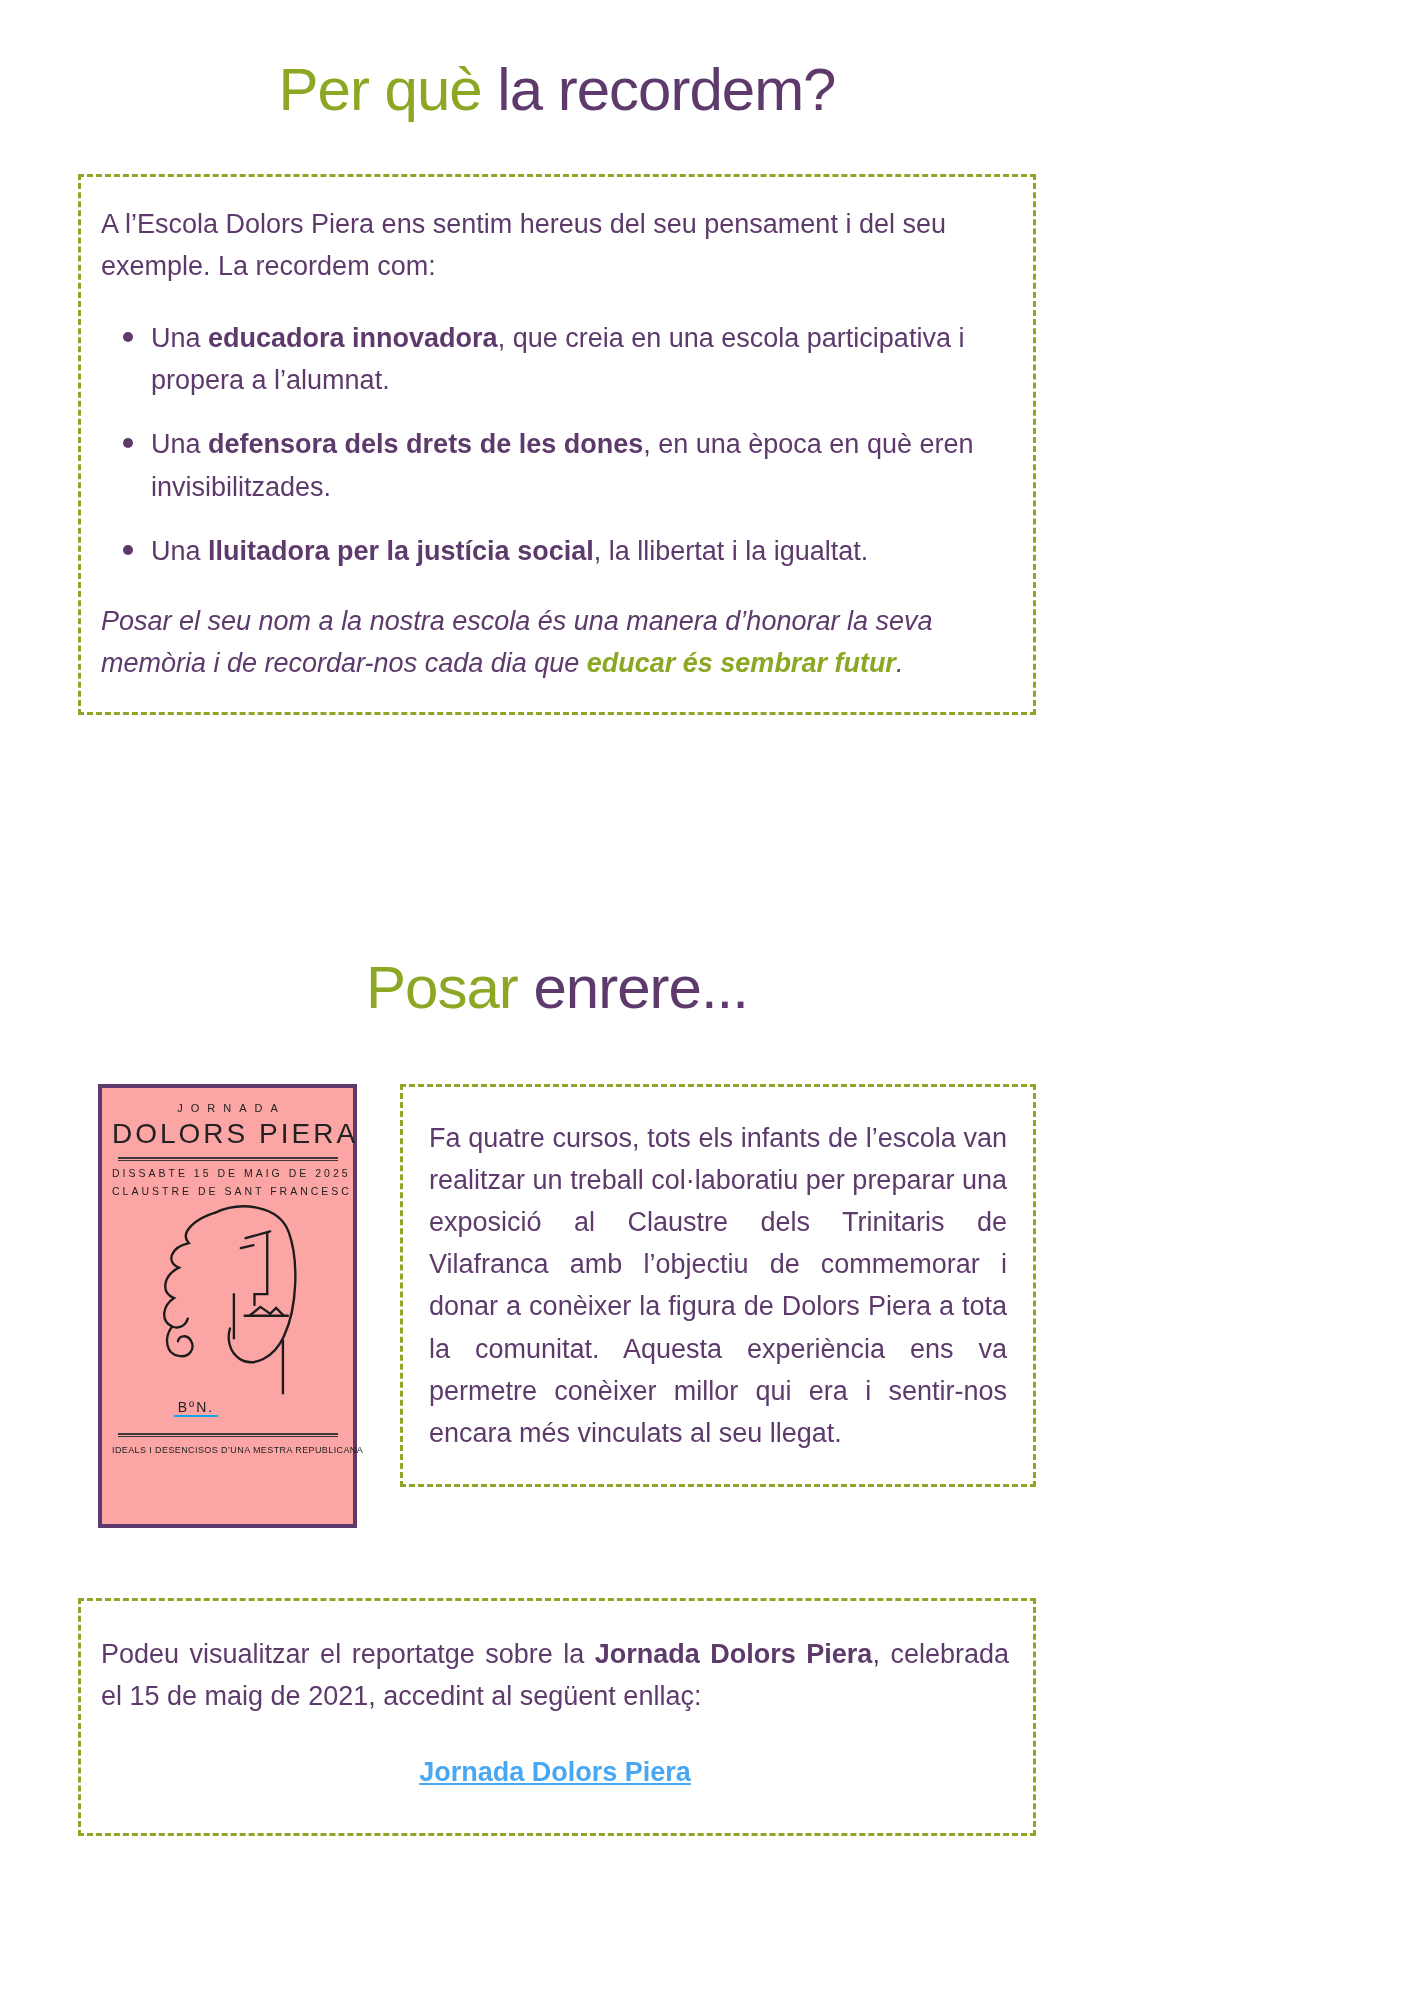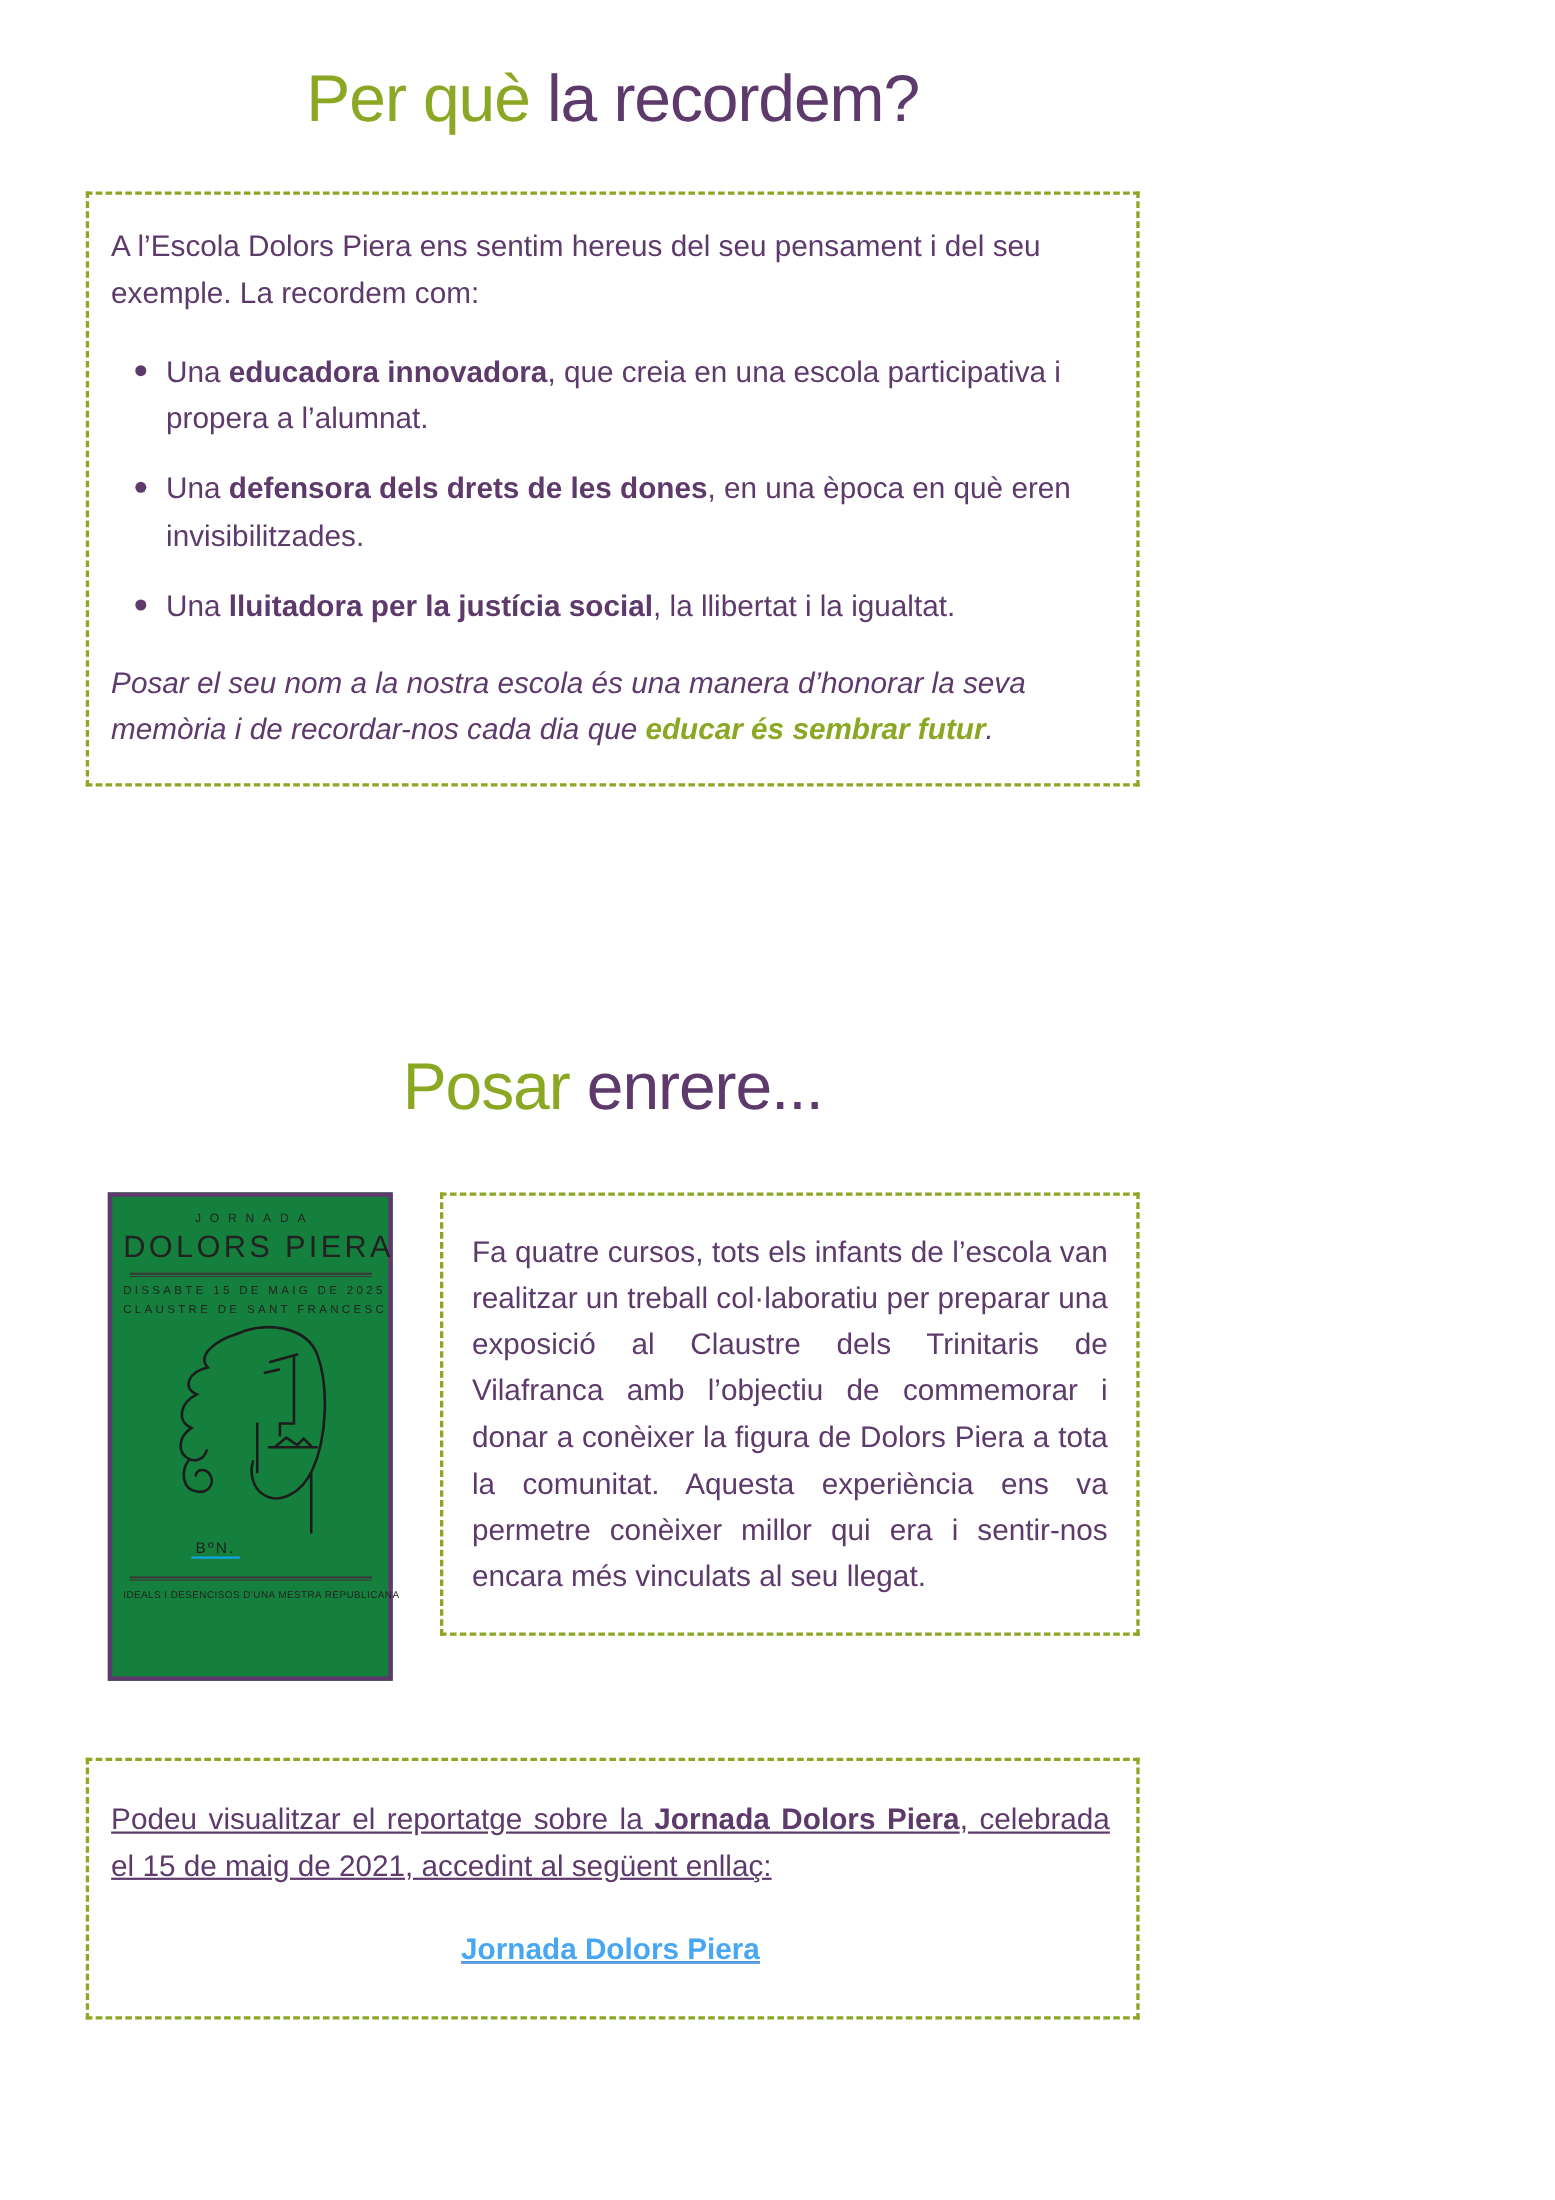--- a/index.html
+++ b/index.html
@@ -71,21 +71,21 @@
     display:flex;
     gap:43px;
     align-items:flex-start;
   }
 
   
   .poster{
     flex:0 0 auto;
     width:259px;height:444px;
     border:4px solid var(--poster_border);
-    background:#15803d;
+    background:#fca5a5;
     margin:0;
     padding:14px 10px 10px 10px;
     display:flex;flex-direction:column;
     color:var(--poster_ink);
     font-family:"Liberation Sans", sans-serif;
   }
   .p-kicker{
     text-align:center;font-size:11px;letter-spacing:8px;
     padding-left:8px;
   }
@@ -120,21 +120,20 @@
     flex:0 0 auto;
     width:636px;
     margin:0;
     padding:30px 26px 30px 26px;
   }
   .box2 p{margin:0;text-align:justify;}
 
   .box3{
     margin-top:70px;
     padding:32px 24px 40px 20px;
-    text-decoration:underline;
   }
   .box3 p{margin:0;text-align:justify;}
   .link-wrap{text-align:center;margin-top:34px;}
   a.report-link{
     color:var(--link_blue);
     font-weight:700;
     text-decoration:underline;
     cursor:pointer;
     font-size:27px;
   }

